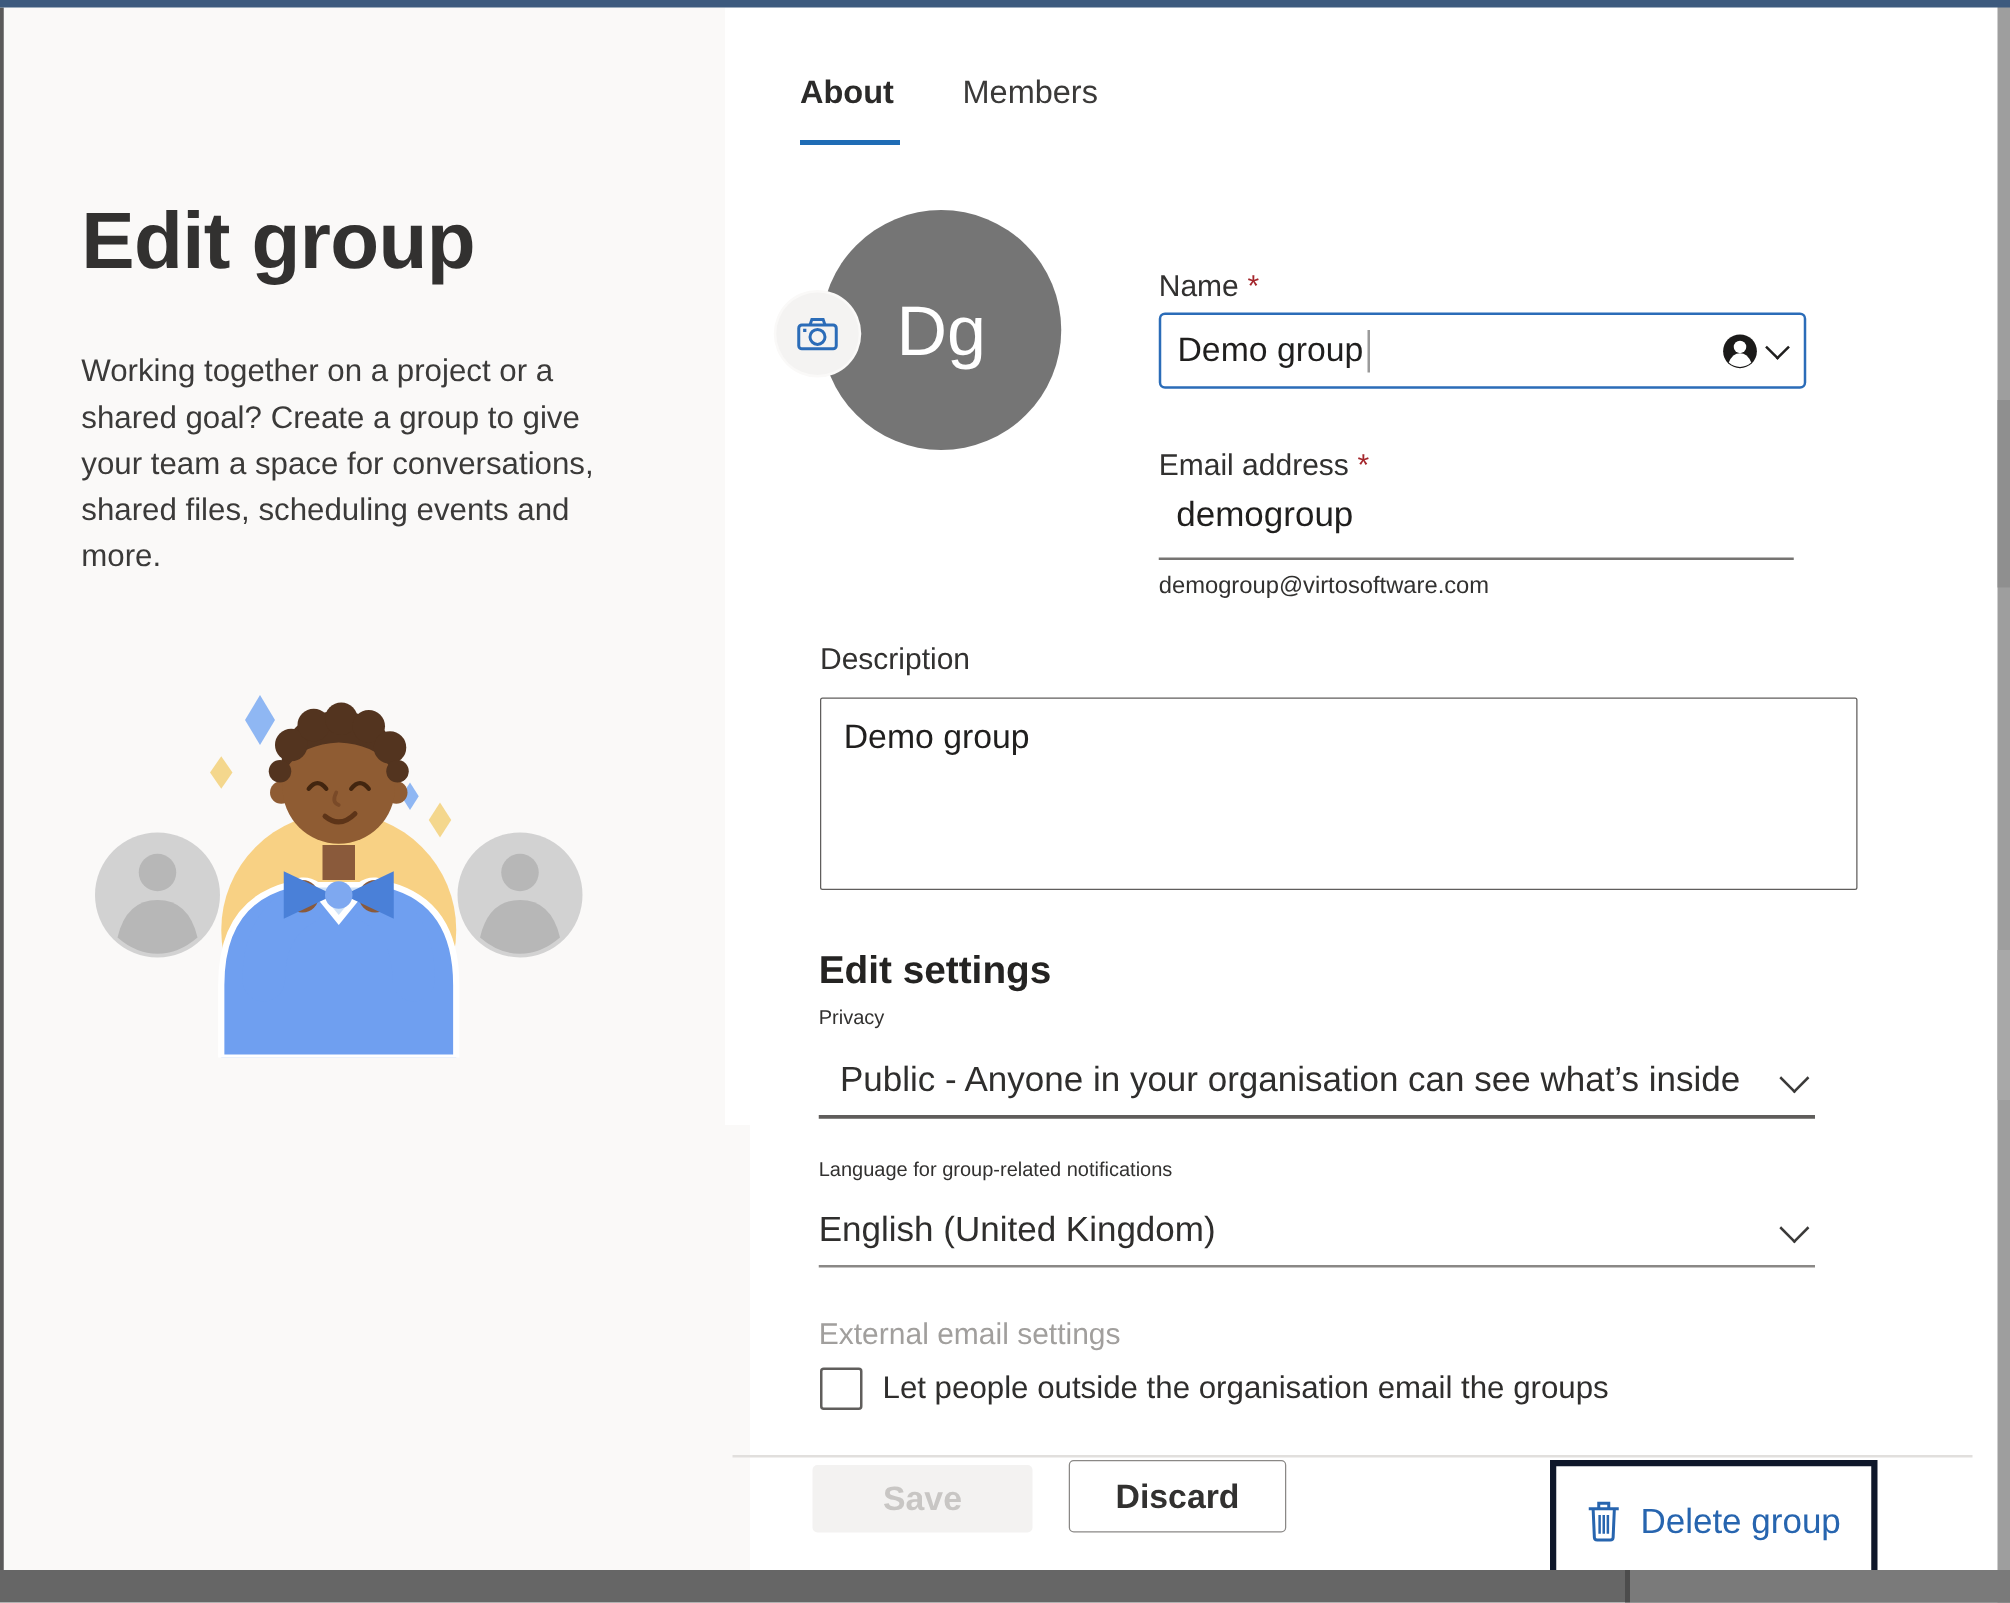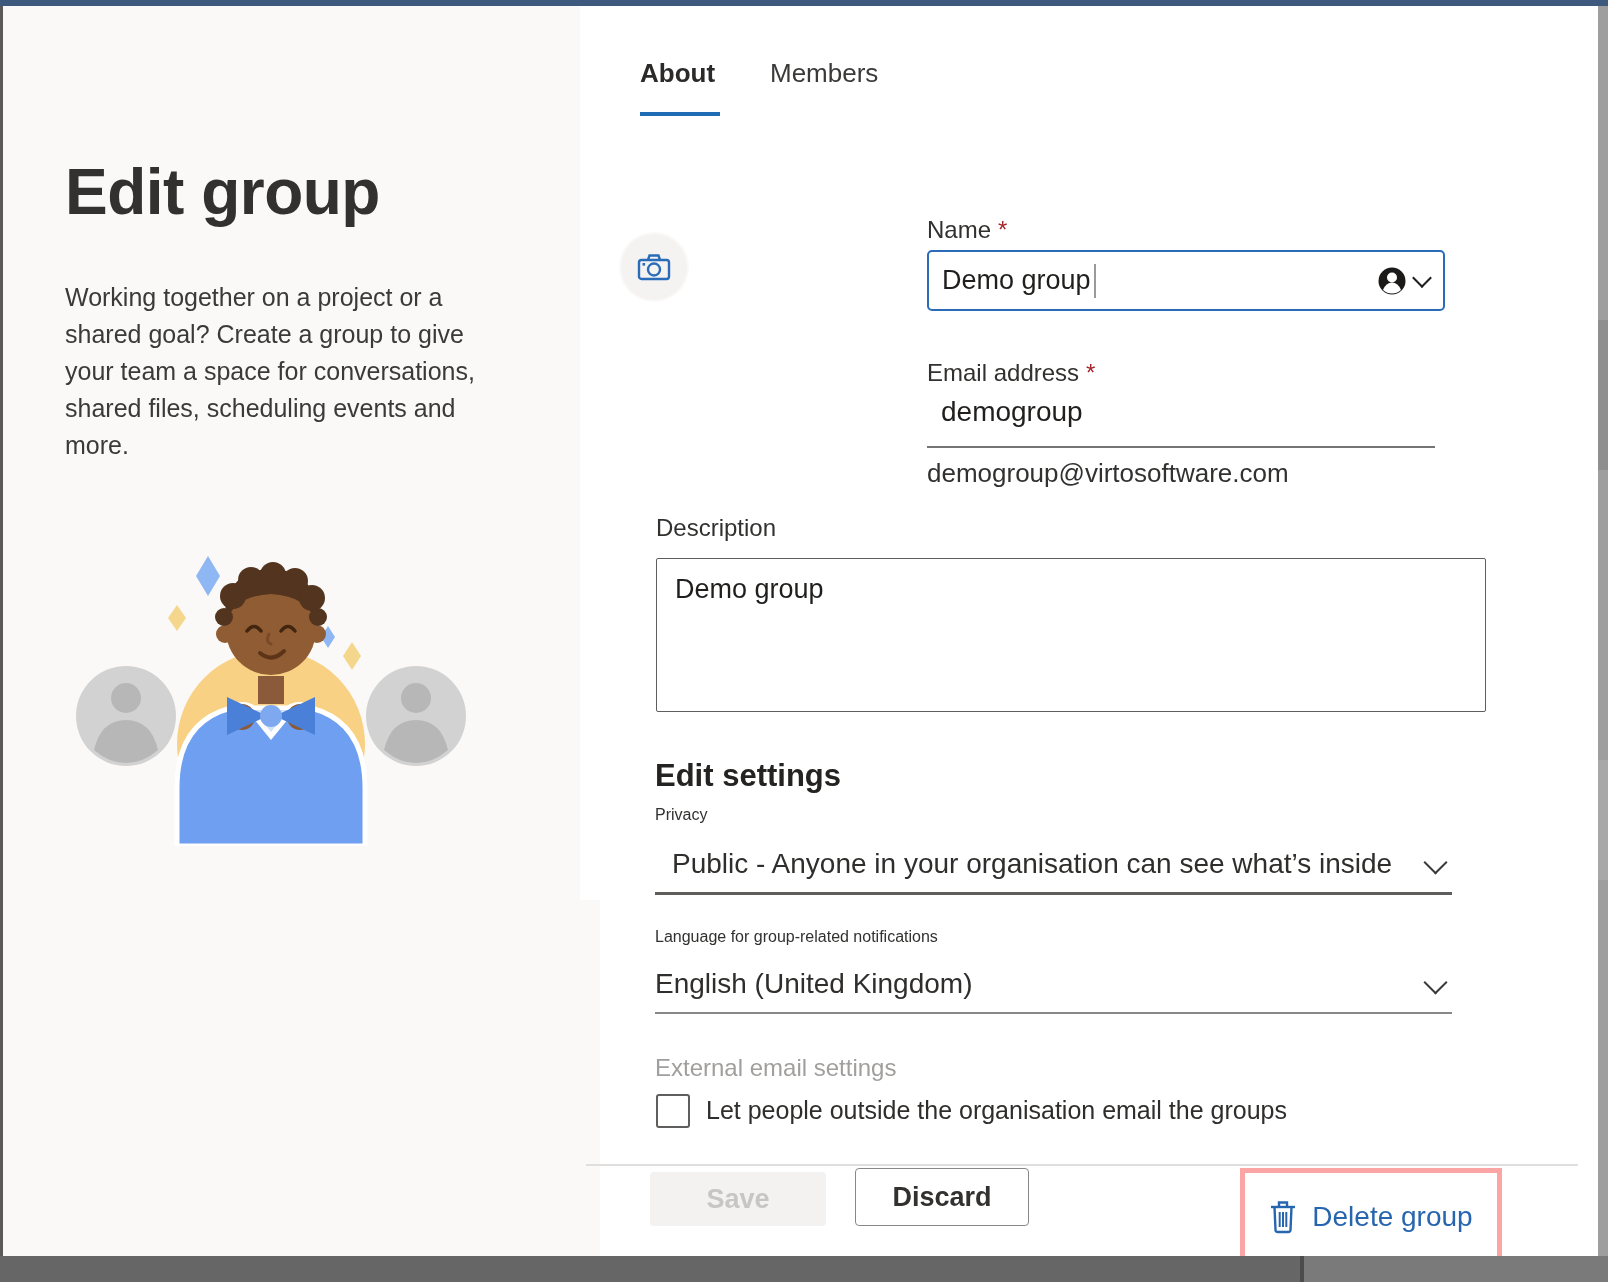--- a/index.html
+++ b/index.html
@@ -49,21 +49,21 @@
     background:#fff;display:flex;align-items:center;padding-left:13px;box-sizing:content-box;}
   .name-input .value{font-size:27px;color:#201f1e;}
   .caret{display:inline-block;width:2.5px;height:34px;background:#9a9a9a;margin-left:3px;}
   .people-wrap{position:absolute;right:14px;top:0;height:100%;display:flex;align-items:center;gap:7px;}
   .chev{width:12px;height:12px;border-right:2.5px solid #201f1e;border-bottom:2.5px solid #201f1e;
     transform:rotate(45deg);margin-top:-6px;}
 
   .email-label{left:347px;top:353px;}
   .email-value{left:361px;top:390px;font-size:28px;color:#201f1e;}
   .email-underline{left:347px;top:440px;width:508px;height:2px;background:#767472;}
-  .email-helper{left:347px;top:452px;font-size:26px;color:#323130;}
+  .email-helper{left:347px;top:452px;font-size:19px;color:#323130;}
 
   .desc-label{left:76px;top:508px;}
   .desc-box{left:76px;top:552px;width:792px;height:122px;border:1.5px solid #605e5c;border-radius:2px;
     background:#fff;font-size:27px;color:#201f1e;padding:15px 18px;box-sizing:content-box;}
 
   .settings-heading{left:75px;top:726px;font-size:31px;font-weight:700;color:#242322;}
 
   .dd-label{font-size:16px;color:#323130;}
   .privacy-label{left:75px;top:800px;}
   .privacy-row{left:75px;top:838px;width:797px;height:48px;cursor:pointer;}
@@ -82,21 +82,21 @@
     background:#fff;cursor:pointer;}
   .checkbox-label{left:126px;top:1090px;font-size:25px;color:#2f2e2d;}
 
   
   .footer-divider{left:6px;top:1158px;width:992px;height:1.5px;background:#e1dfdd;}
   .btn{position:absolute;border-radius:4px;font-size:27px;font-weight:600;
     display:flex;align-items:center;justify-content:center;cursor:pointer;
     font-family:"Liberation Sans", sans-serif;}
   .btn-save{left:70px;top:1166px;width:176px;height:54px;background:#f3f2f1;border:none;color:#c8c6c4;}
   .btn-discard{left:275px;top:1162px;width:174px;height:58px;background:#fff;border:1.5px solid #8a8886;color:#323130;}
-  .annotation-box{left:660px;top:1162px;width:252px;height:88px;border:5px solid #fca5a5;background:transparent;
+  .annotation-box{left:660px;top:1162px;width:252px;height:88px;border:5px solid #0f172a;background:transparent;
     display:flex;align-items:center;justify-content:center;}
   .btn-delete{display:flex;align-items:center;gap:15px;background:none;border:none;cursor:pointer;padding:0;}
   .btn-delete .lbl{font-size:28px;color:#2765af;font-family:"Liberation Sans", sans-serif;}
 </style>
 </head>
 <body>
 
 <div class="abs top-strip"></div>
 <div class="abs left-edge"></div>
 <div class="abs right-strip">
@@ -167,20 +167,23 @@
 </aside>
 
 <main class="abs right-panel">
 
   <nav>
     <div class="tab tab-about">About</div>
     <div class="tab tab-members">Members</div>
     <div class="tab-underline"></div>
   </nav>
 
+  <div class="abs avatar">
+    <span>Dg</span>
+  </div>
   <button class="abs camera-badge">
     <svg width="34" height="30" viewBox="0 0 34 30">
       <rect x="2" y="8" width="30" height="19" rx="2.5" fill="none" stroke="#2b6cb8" stroke-width="2.4"></rect>
       <path d="M11 8 L12.5 3.5 L21.5 3.5 L23 8" fill="none" stroke="#2b6cb8" stroke-width="2.4"></path>
       <circle cx="17" cy="17.5" r="6" fill="none" stroke="#2b6cb8" stroke-width="2.4"></circle>
       <rect x="5.5" y="11" width="2.6" height="2.6" fill="#2b6cb8"></rect>
     </svg>
   </button>
 
   <label class="abs field-label name-label">

